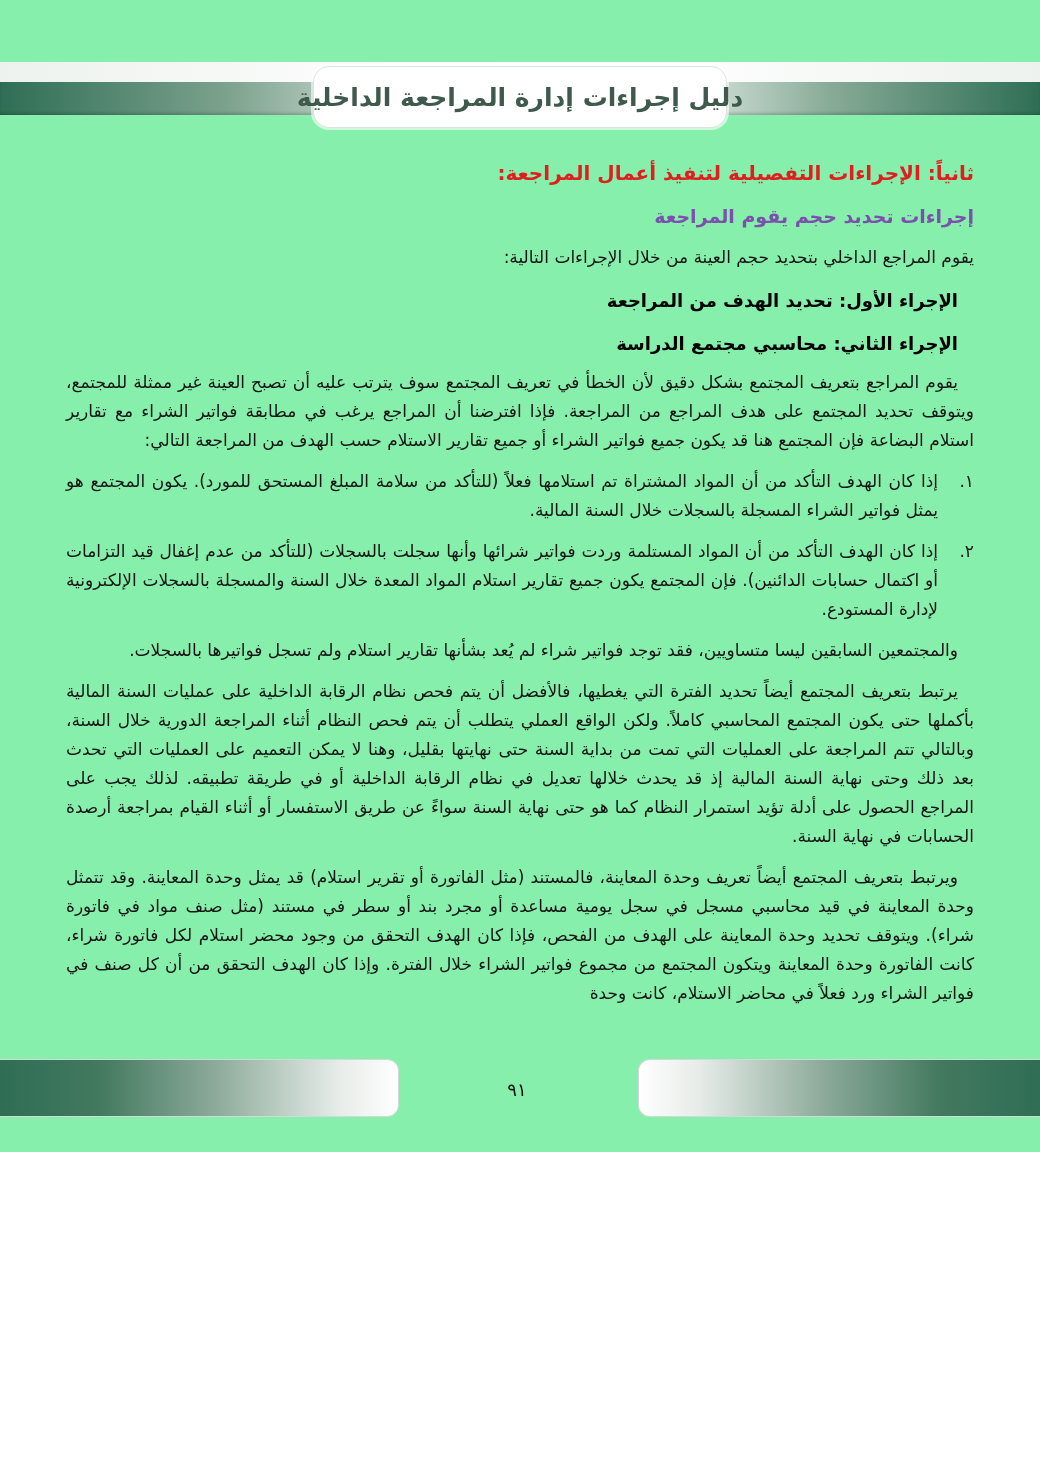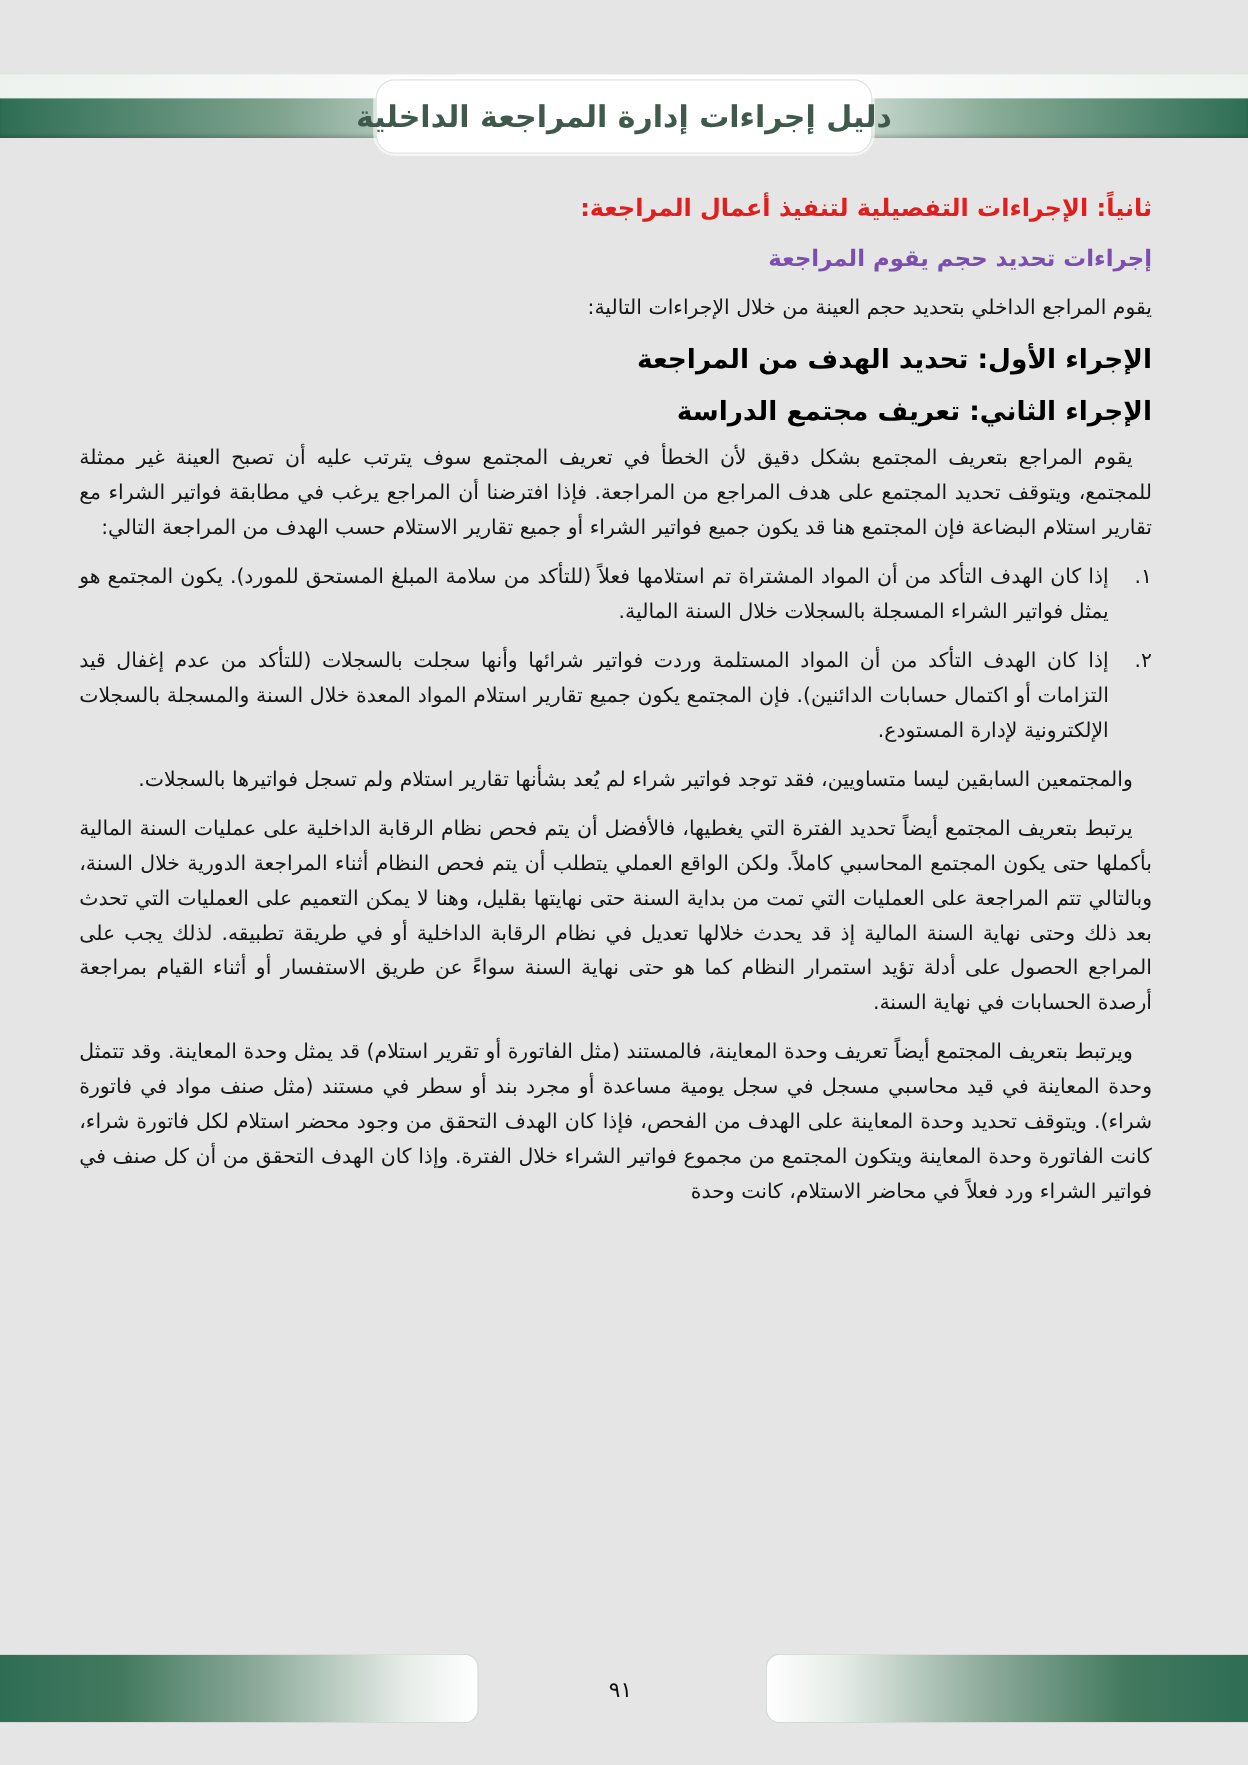--- a/index.html
+++ b/index.html
@@ -1,18 +1,18 @@
 <!DOCTYPE html>
 <html lang="ar"><head>
 <meta charset="utf-8">
 <style>
   html, body { margin:0; padding:0; background:#ffffff; }
   .page {
-    position:relative; width:1040px; height:1471px; margin:0 auto;
-    background:#e5e5e5; overflow:hidden; direction:rtl;
+    position:relative; width:1040px; height:1152px; margin:0 auto;
+    background:#86efac; overflow:hidden; direction:rtl;
     font-family:"DejaVu Sans", sans-serif; color:#151515;
   }
   
   .header-topband {
     position:absolute; top:62px; left:0; right:0; height:20px;
     background:linear-gradient(90deg,#edf2ee 0%,#fdfdfd 38%,#ffffff 62%,#edf2ee 100%);
   }
   .header-bar {
     position:absolute; top:82px; left:0; right:0; height:33px;
     background:linear-gradient(90deg,#2e6e55 0%,#7da28e 22%,#ffffff 46%,#ffffff 60%,#86aa96 80%,#2e6e55 100%);
@@ -22,27 +22,27 @@
     position:absolute; top:66px; left:50%; transform:translateX(-50%);
     width:412px; height:60px; background:#ffffff;
     border:1px solid #dde4df; border-radius:16px;
     display:flex; align-items:center; justify-content:center;
     box-shadow:0 0 0 2px rgba(255,255,255,0.6);
   }
   .header-title { color:#3f5a4d; font-weight:bold; font-size:25px; white-space:nowrap; }
 
   
   .content {
-    position:absolute; top:158px; right:80px; left:66px;
+    position:absolute; top:158px; right:66px; left:66px;
     font-size:17px; line-height:29px;
     text-align:justify; text-align-last:right;
   }
   .h-red    { color:#e11d1d; font-size:20px; font-weight:bold; margin:0 0 12px; line-height:30px; }
   .h-purple { color:#7c4fae; font-size:19px; font-weight:bold; margin:14px 0 12px; }
-  .h-sec    { color:#000000; font-size:22px; font-weight:bold; margin:14px 0 10px; }
+  .h-sec    { color:#000000; font-size:18px; font-weight:bold; margin:14px 16px 10px; }
   .lead     { font-weight:normal; margin:0 0 12px; }
   .body-p   { margin:0 0 12px; text-indent:16px; }
   .no-indent{ text-indent:0; }
   .list     { margin:0 0 8px; }
   .li       { display:flex; gap:10px; margin-bottom:12px; }
   .li-marker{ flex:0 0 26px; text-align:right; }
   .li-text  { flex:1; text-align:justify; text-align-last:right; }
 
   
   .footer-bar { position:absolute; bottom:35px; height:56px; }
@@ -77,21 +77,21 @@
   <div class="content">
     <div class="h-red">ثانياً: الإجراءات التفصيلية لتنفيذ أعمال المراجعة:</div>
 
 
     <div class="h-purple">إجراءات تحديد حجم يقوم المراجعة</div>
 
     <p class="lead">يقوم المراجع الداخلي بتحديد حجم العينة من خلال الإجراءات التالية:</p>
 
     <div class="h-sec">الإجراء الأول: تحديد الهدف من المراجعة</div>
 
-    <div class="h-sec">الإجراء الثاني: تعريف مجتمع الدراسة</div>
+    <div class="h-sec">الإجراء الثاني: محاسبي مجتمع الدراسة</div>
     <p class="body-p">يقوم المراجع بتعريف المجتمع بشكل دقيق لأن الخطأ في تعريف المجتمع سوف يترتب عليه أن تصبح العينة غير ممثلة للمجتمع، ويتوقف تحديد المجتمع على هدف المراجع من المراجعة. فإذا افترضنا أن المراجع يرغب في مطابقة فواتير الشراء مع تقارير استلام البضاعة فإن المجتمع هنا قد يكون جميع فواتير الشراء أو جميع تقارير الاستلام حسب الهدف من المراجعة التالي:</p>
 
     <div class="list">
       <div class="li">
         <span class="li-marker">١.</span>
         <span class="li-text">إذا كان الهدف التأكد من أن المواد المشتراة تم استلامها فعلاً (للتأكد من سلامة المبلغ المستحق للمورد). يكون المجتمع هو يمثل فواتير الشراء المسجلة بالسجلات خلال السنة المالية.</span>
       </div>
       <div class="li">
         <span class="li-marker">٢.</span>
         <span class="li-text">إذا كان الهدف التأكد من أن المواد المستلمة وردت فواتير شرائها وأنها سجلت بالسجلات (للتأكد من عدم إغفال قيد التزامات أو اكتمال حسابات الدائنين). فإن المجتمع يكون جميع تقارير استلام المواد المعدة خلال السنة والمسجلة بالسجلات الإلكترونية لإدارة المستودع.</span>

